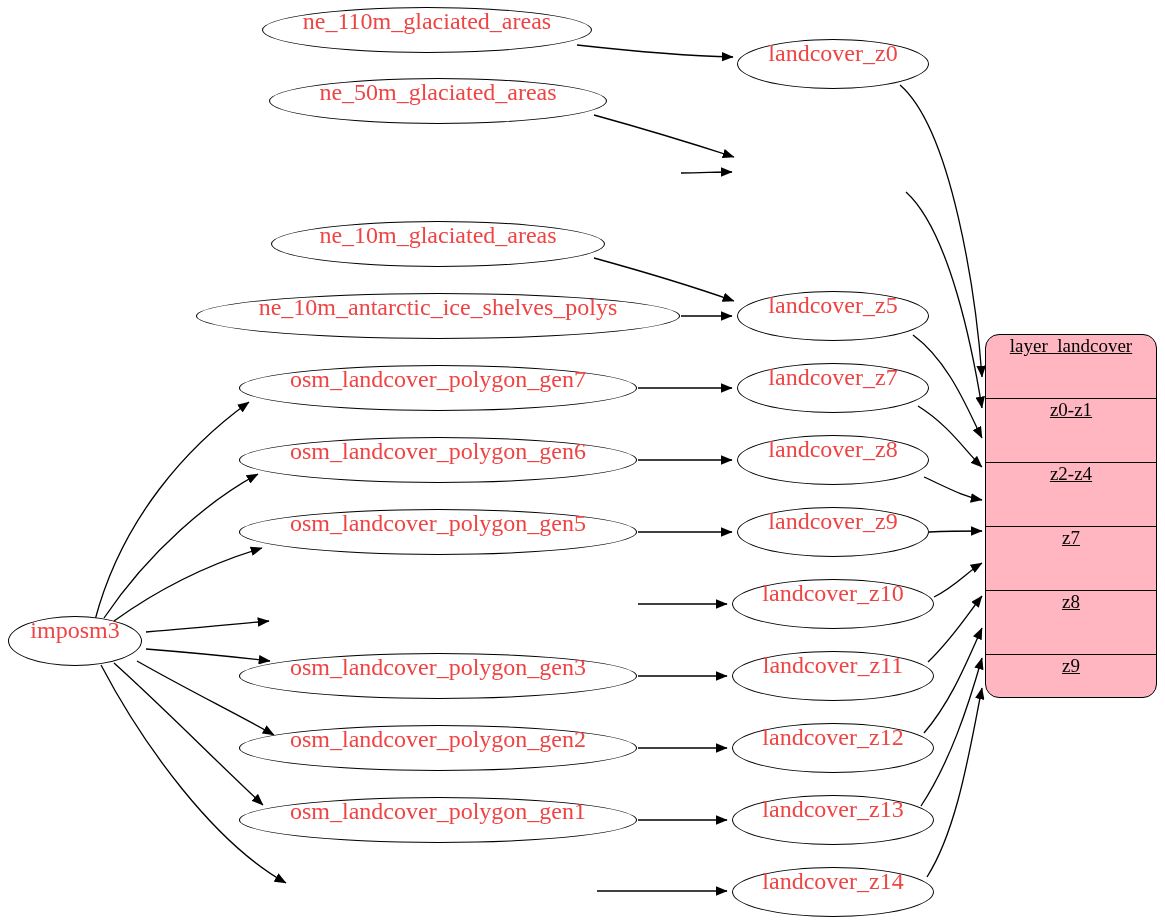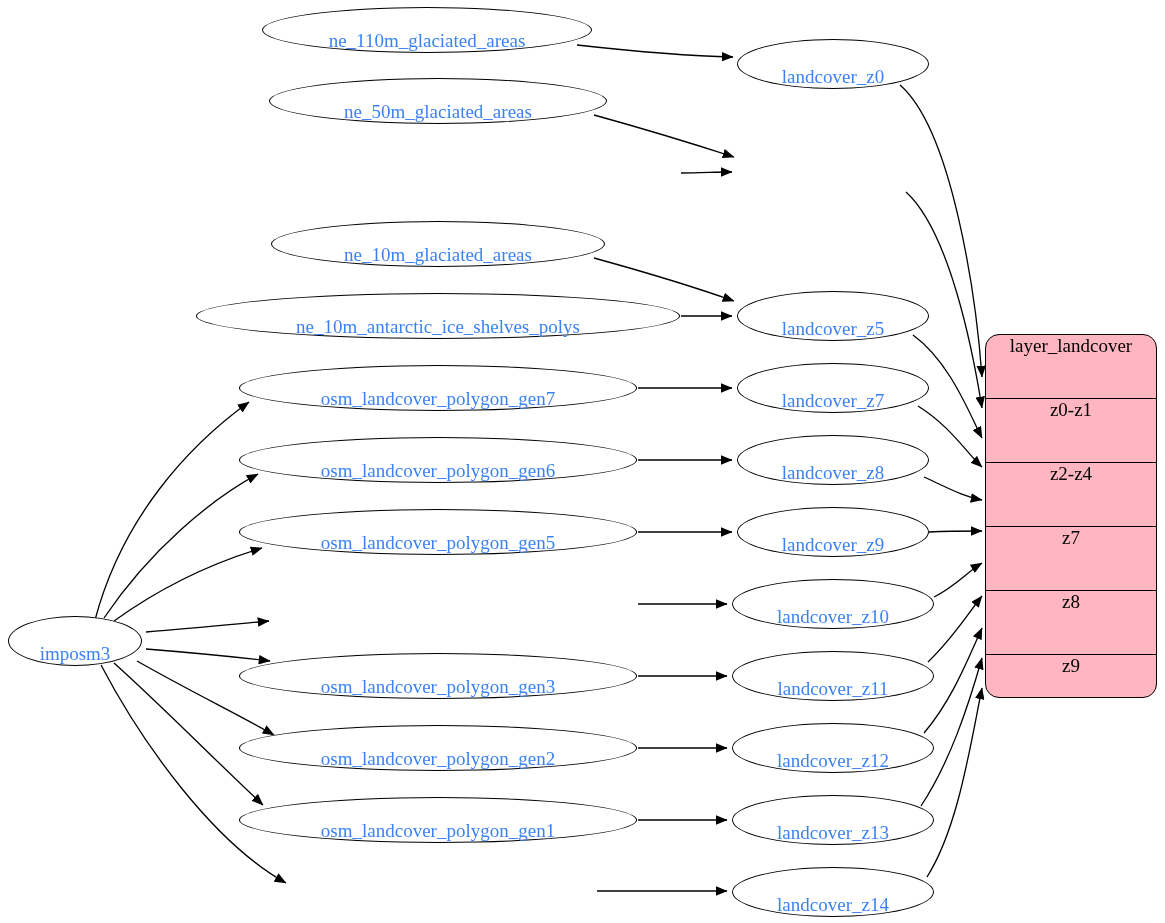--- a/index.html
+++ b/index.html
@@ -10,39 +10,40 @@
     font-family:"Liberation Serif","DejaVu Serif",serif;
     overflow:hidden;
   }
   svg.edges { position:absolute; left:0; top:0; width:1165px; height:923px; }
   svg.edges path { fill:none; stroke:#000; stroke-width:1.3px; }
   .ellipse {
     position:absolute;
     border:1.4px solid #000;
     border-radius:50%;
     background:#ffffff;
-    display:flex; align-items:flex-end; justify-content:center;
-    font-size:19px; color:#3b82f6; white-space:nowrap;
+    display:flex; align-items:flex-start; justify-content:center;
+    font-size:24px; color:#ef4444; white-space:nowrap;
     box-sizing:border-box;
   }
   .record {
     position:absolute;
     left:985px; top:334px; width:172px; height:364px;
     background:#ffb6c1;
     border:1.4px solid #000;
     border-radius:14px;
     display:flex; flex-direction:column;
     font-size:19px; color:#000;
     box-sizing:border-box;
     overflow:hidden;
   }
   .record > div {
     flex:1;
     display:flex; align-items:center; justify-content:center;
     white-space:nowrap;
+    text-decoration:underline;
   }
   .record > div + div { border-top:1.2px solid #000;margin-top:41px; }
 </style>
 </head>
 <body>
 
 <div class="canvas">
 
   <svg class="edges" viewBox="0 0 1165 923">
     <defs>

